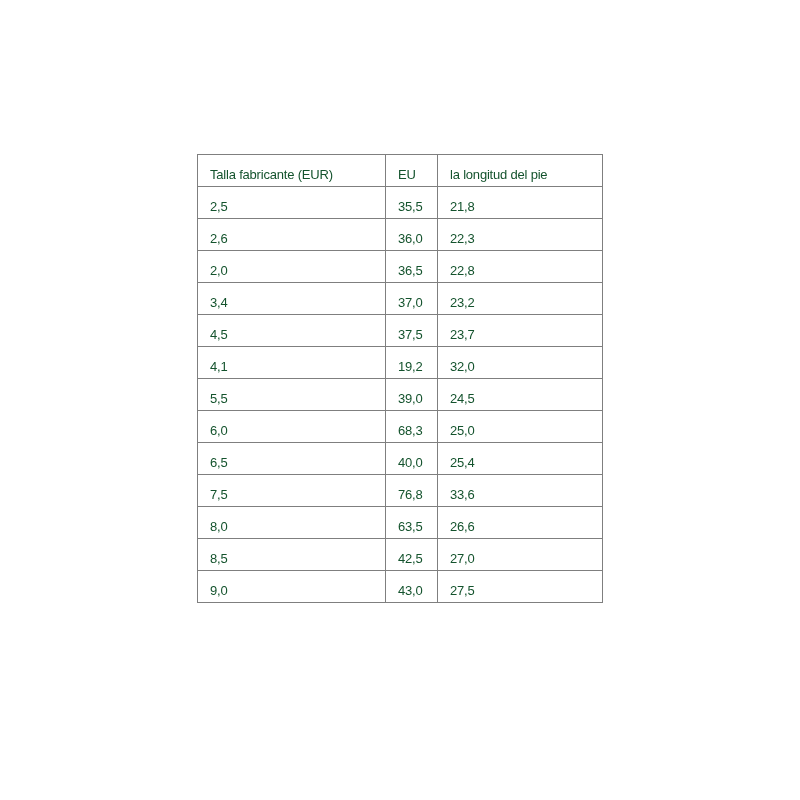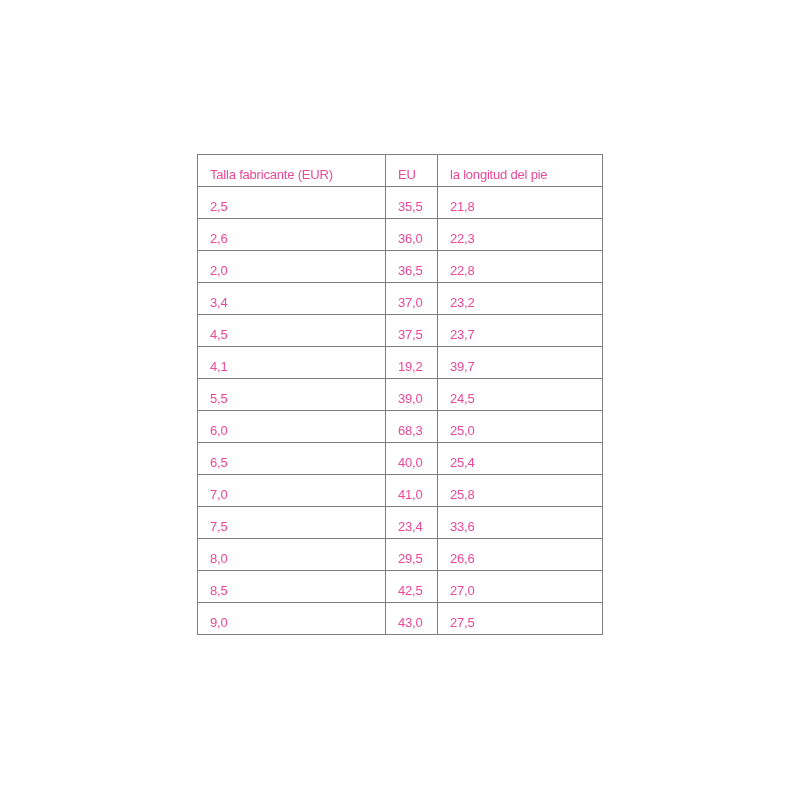--- a/index.html
+++ b/index.html
@@ -28,21 +28,21 @@
   table.size-table col.c2 { width: 52px; }
   table.size-table col.c3 { width: 165px; }
   table.size-table th,
   table.size-table td {
     border: 1px solid #7f7f7f;
     height: 32px;
     padding: 8px 6px 0 12px;
     font-size: 13px;
     font-weight: 400;
     letter-spacing: -0.2px;
-    color: #ec4899;
+    color: #14532d;
     text-align: left;
     vertical-align: middle;
     white-space: nowrap;
     overflow: hidden;
     background: #ffffff;
   }
 </style>
 </head>
 <body>
 
@@ -82,50 +82,45 @@
           <td>23,2</td>
         </tr>
         <tr>
           <td>4,5</td>
           <td>37,5</td>
           <td>23,7</td>
         </tr>
         <tr>
           <td>4,1</td>
           <td>19,2</td>
-          <td>39,7</td>
+          <td>32,0</td>
         </tr>
         <tr>
           <td>5,5</td>
           <td>39,0</td>
           <td>24,5</td>
         </tr>
         <tr>
           <td>6,0</td>
           <td>68,3</td>
           <td>25,0</td>
         </tr>
         <tr>
           <td>6,5</td>
           <td>40,0</td>
           <td>25,4</td>
         </tr>
         <tr>
-          <td>7,0</td>
-          <td>41,0</td>
-          <td>25,8</td>
-        </tr>
-        <tr>
           <td>7,5</td>
-          <td>23,4</td>
+          <td>76,8</td>
           <td>33,6</td>
         </tr>
         <tr>
           <td>8,0</td>
-          <td>29,5</td>
+          <td>63,5</td>
           <td>26,6</td>
         </tr>
         <tr>
           <td>8,5</td>
           <td>42,5</td>
           <td>27,0</td>
         </tr>
         <tr>
           <td>9,0</td>
           <td>43,0</td>

